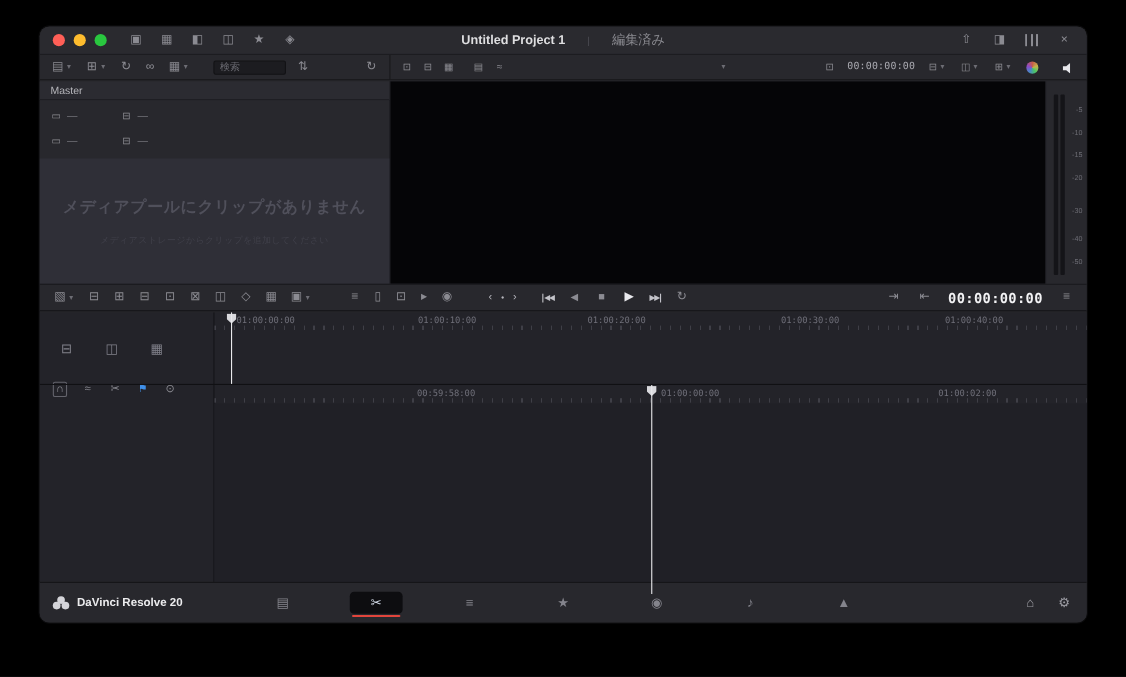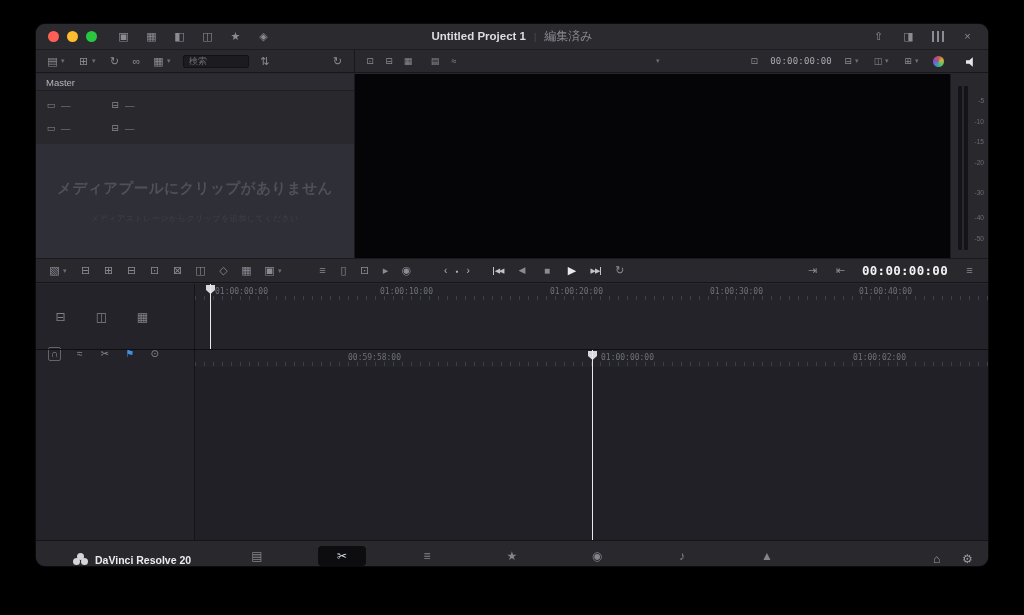--- a/index.html
+++ b/index.html
@@ -15,33 +15,33 @@
   .tl.red{background:#ff5f57;margin-left:12px;}
   .tl.yellow{background:#febc2e;margin-left:8px;}
   .tl.green{background:#29c73f;margin-left:8px;}
   .tb-icons{display:flex;gap:15px;margin-left:20px;align-items:center;}
   .tb-icons.right{position:absolute;right:14px;margin:0;gap:17px;}
   .ic{color:#8b8b92;font-size:11px;line-height:1;display:inline-flex;align-items:center;
     justify-content:center;min-width:13px;height:14px;}
   .ic.sm{font-size:9px;min-width:10px;}
   .chev{color:#6d6d74;font-size:7px;min-width:7px;}
   .mixer-ic{width:12px;height:11px;background:repeating-linear-gradient(90deg,#8b8b92 0 2px,transparent 2px 5px);}
-  .tb-title{position:absolute;left:50%;transform:translateX(-50%);display:flex;gap:8px;align-items:baseline;white-space:nowrap;}
+  .tb-title{position:absolute;left:50%;transform:translateX(-50%);display:flex;gap:20px;align-items:baseline;white-space:nowrap;}
   .proj-title{font-size:11.5px;font-weight:700;color:#dedee0;}
   .proj-div{font-size:9px;color:#4d4d54;}
   .proj-status{font-size:12px;color:#8a8a90;}
 
   
   .subbar{position:absolute;left:0;top:26px;right:0;height:23px;background:#28282d;
     border-bottom:1px solid #18181b;display:flex;align-items:center;}
   .sb-left{width:319px;height:100%;display:flex;align-items:center;gap:9px;padding-left:10px;
     border-right:1px solid #18181b;}
   .pair{display:flex;align-items:center;gap:2px;}
   .search{width:66px;height:13px;background:#1c1c20;border:1px solid #121215;border-radius:2px;
-    color:#c2c2c6;font-size:9px;padding:0 5px;outline:none;font-family:inherit;}
+    color:#c2c2c6;font-size:9px;padding:0 5px;outline:none;font-family:inherit;margin-left:11px;}
   .search::placeholder{color:#6a6a71;}
   .sb-right{flex:1;height:100%;display:flex;align-items:center;position:relative;padding-left:10px;gap:9px;}
   .sb-center-chev{position:absolute;left:301px;}
   .sb-cluster{position:absolute;right:44px;display:flex;align-items:center;gap:11px;}
   .mini-tc{font-family:"DejaVu Sans Mono",monospace;font-size:9px;color:#a9a9b0;letter-spacing:.2px;}
   .spk{position:absolute;right:11px;top:7px;width:11px;height:10px;background:#e8e8ec;
     clip-path:polygon(0 32%,30% 32%,62% 2%,62% 98%,30% 68%,0 68%);}
   .cw{width:11px;height:11px;border-radius:50%;
     background:conic-gradient(#c75b4a,#c7b34a,#4ac765,#4a86c7,#8e4ac7,#c75b4a);}
 
@@ -102,22 +102,22 @@
   .lower-area{position:absolute;left:159px;right:0;top:83px;bottom:0;background:#202026;}
   .ph{position:absolute;width:1px;background:#e9e9ec;z-index:3;}
   .ph.up{left:174px;top:0;height:65px;}
   .ph.low{left:556px;top:66px;bottom:0;}
   .cap{position:absolute;width:9px;height:9px;background:#d9d9dd;z-index:3;
     clip-path:polygon(0 0,100% 0,100% 55%,50% 100%,0 55%);}
   .cap.up{left:170px;top:1px;}
   .cap.low{left:552px;top:67px;}
 
   
-  .footer{position:absolute;left:0;right:0;bottom:0;height:26px;background:#28282d;
-    border-top:1px solid #151518;display:flex;align-items:flex-end;padding-left:25px;}
+  .footer{position:absolute;left:0;right:0;bottom:0;height:37px;background:#28282d;
+    border-top:1px solid #151518;display:flex;align-items:center;}
   .brand{display:flex;align-items:center;gap:7px;margin-left:12px;}
   .logo{position:relative;width:15px;height:13px;}
   .logo i{position:absolute;width:7px;height:7px;border-radius:50%;background:#d4d4d9;}
   .logo i:nth-child(1){left:4px;top:0;}
   .logo i:nth-child(2){left:0;top:5px;}
   .logo i:nth-child(3){left:8px;top:5px;}
   .app-name{font-size:10.5px;font-weight:700;color:#ececee;white-space:nowrap;}
   .pages{position:absolute;left:50%;transform:translateX(-50%);display:flex;gap:37px;align-items:center;}
   .page{width:48px;height:20px;display:flex;align-items:center;justify-content:center;
     color:#84848c;font-size:12px;border-radius:4px;position:relative;}
@@ -305,29 +305,29 @@
         <span class="ic">≈</span>
         <span class="ic">✂</span>
         <span class="ic blue">⚑</span>
         <span class="ic">⊙</span>
       </div>
     </div>
 
     <div class="ruler up">
       <span class="rl" style="left:20px">01:00:00:00</span>
       <span class="rl" style="left:185px">01:00:10:00</span>
-      <span class="rl" style="left:355px">01:00:20:00</span>
+      <span class="rl" style="left:339px">01:00:20:00</span>
       <span class="rl" style="left:515px">01:00:30:00</span>
       <span class="rl" style="left:664px">01:00:40:00</span>
     </div>
 
     <div class="tl-div"></div>
 
     <div class="ruler low">
-      <span class="rl" style="left:153px">00:59:58:00</span>
+      <span class="rl" style="left:184px">00:59:58:00</span>
       <span class="rl" style="left:406px">01:00:00:00</span>
       <span class="rl" style="left:658px">01:00:02:00</span>
     </div>
 
     <div class="lower-area"></div>
 
     <span class="cap up"></span>
     <span class="ph up"></span>
     <span class="cap low"></span>
     <span class="ph low"></span>

